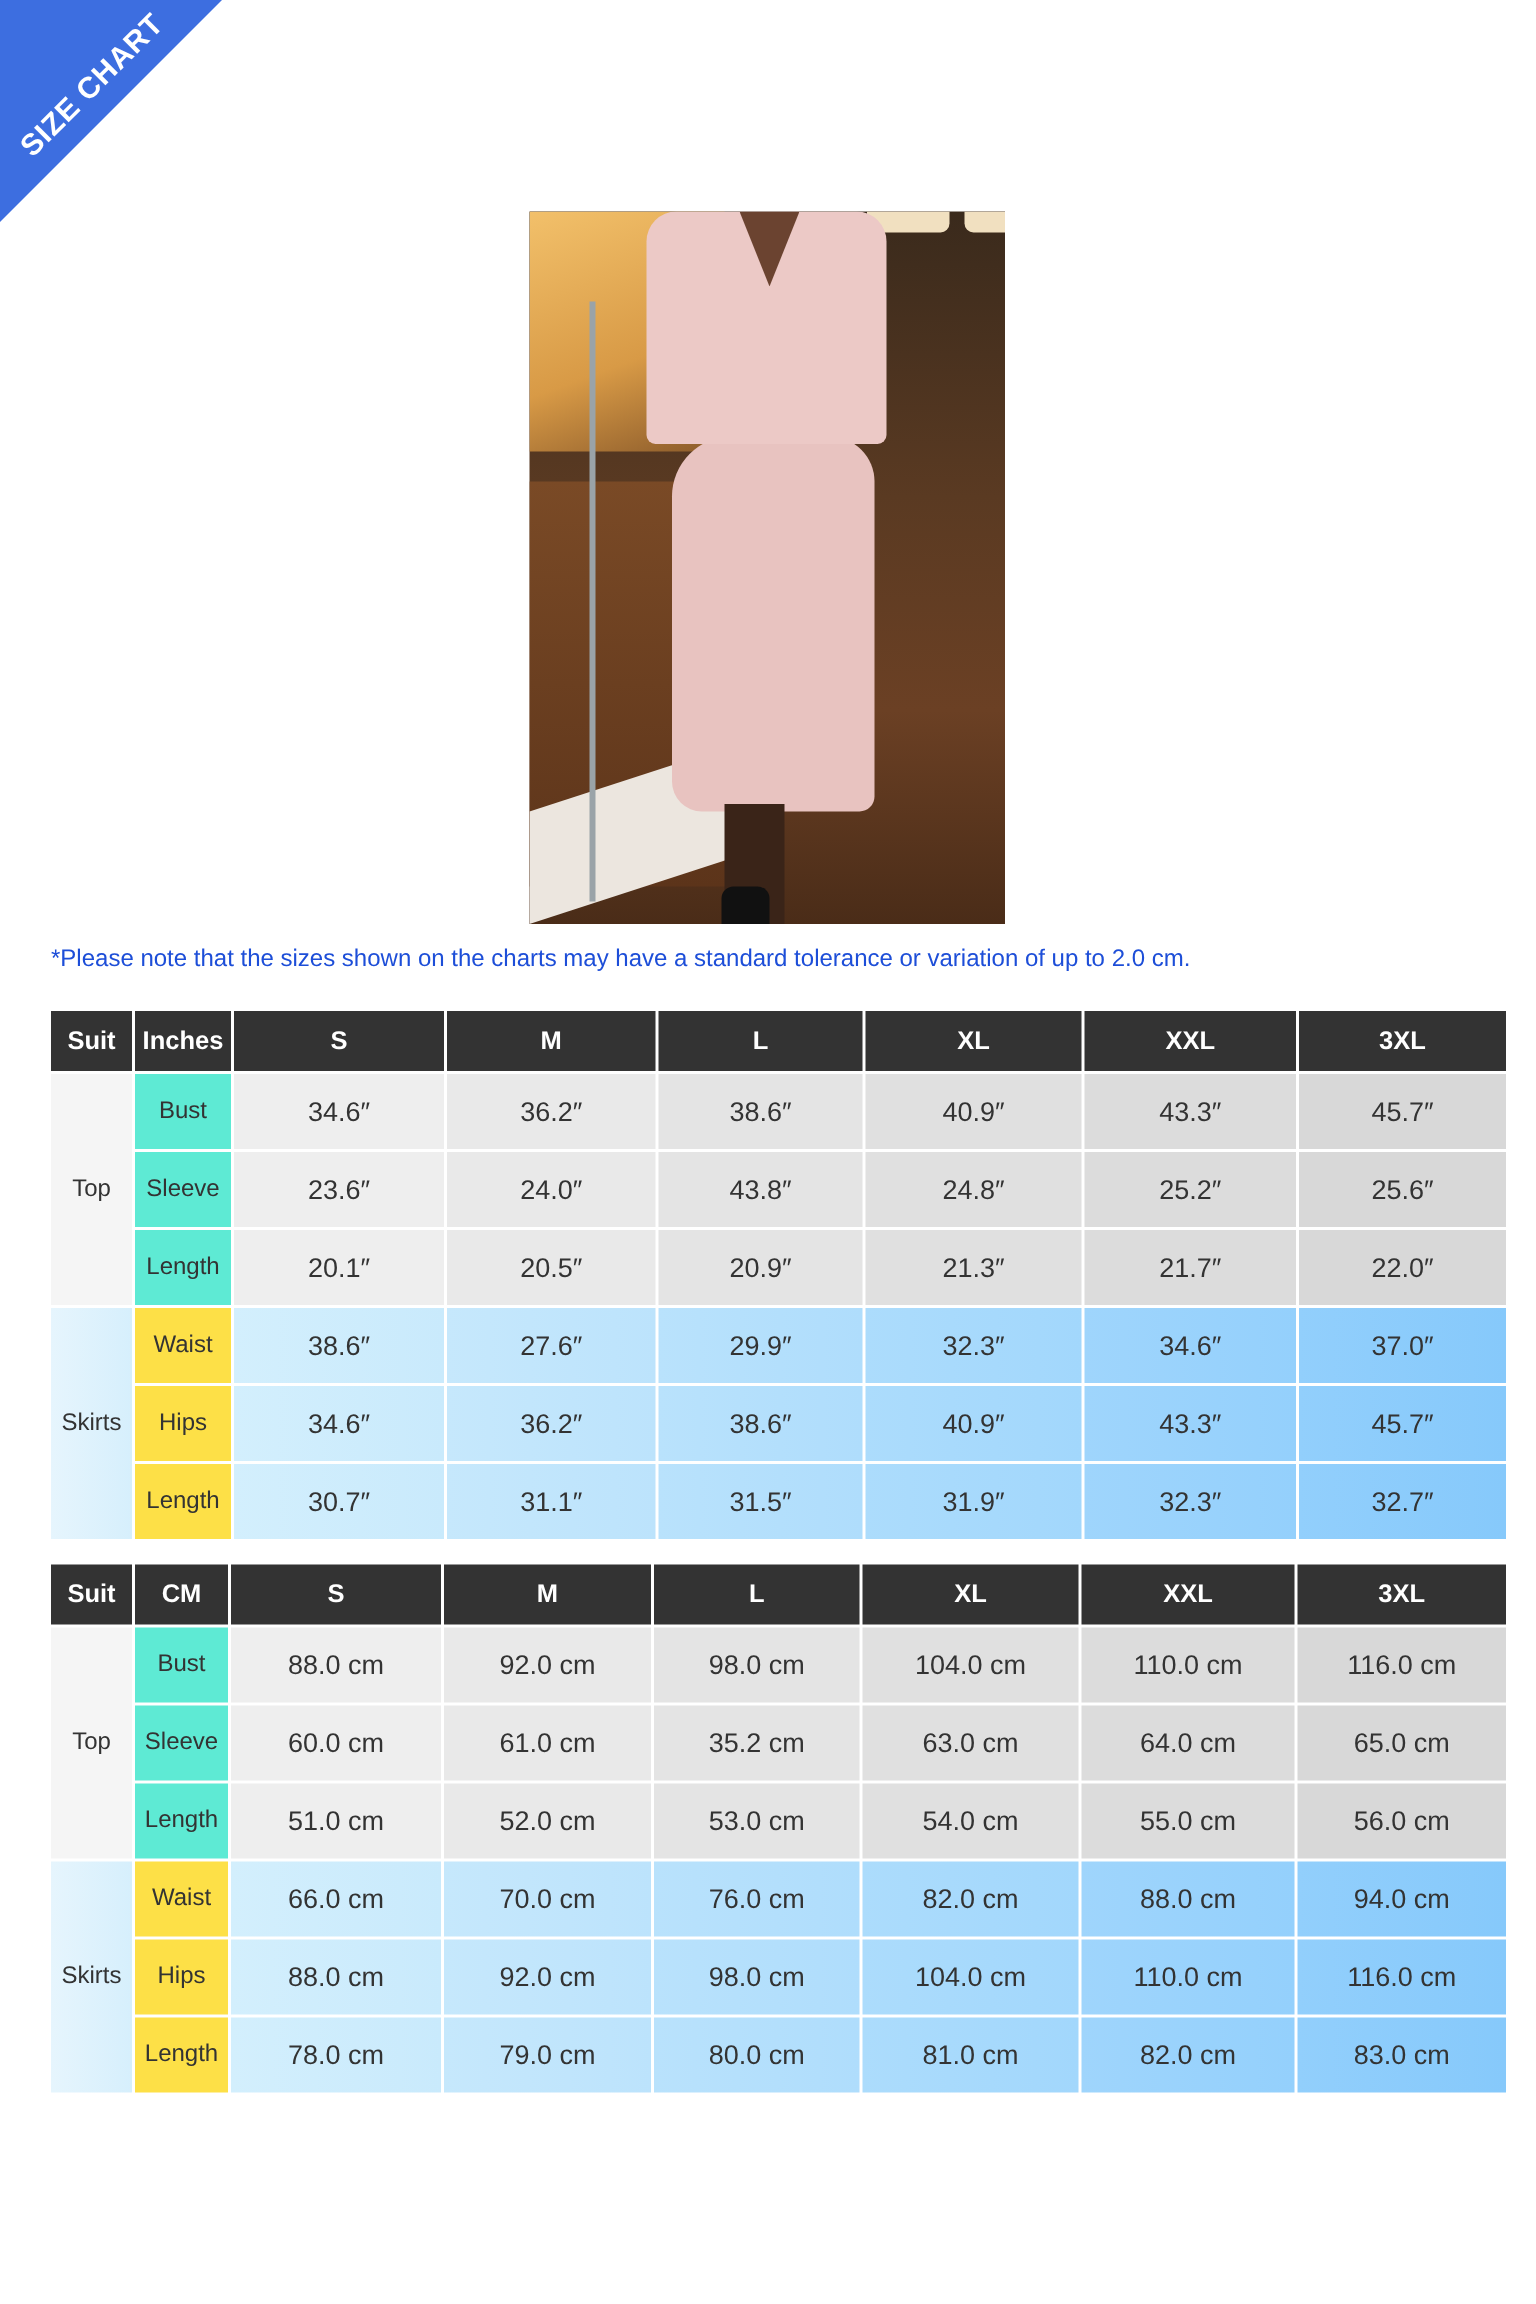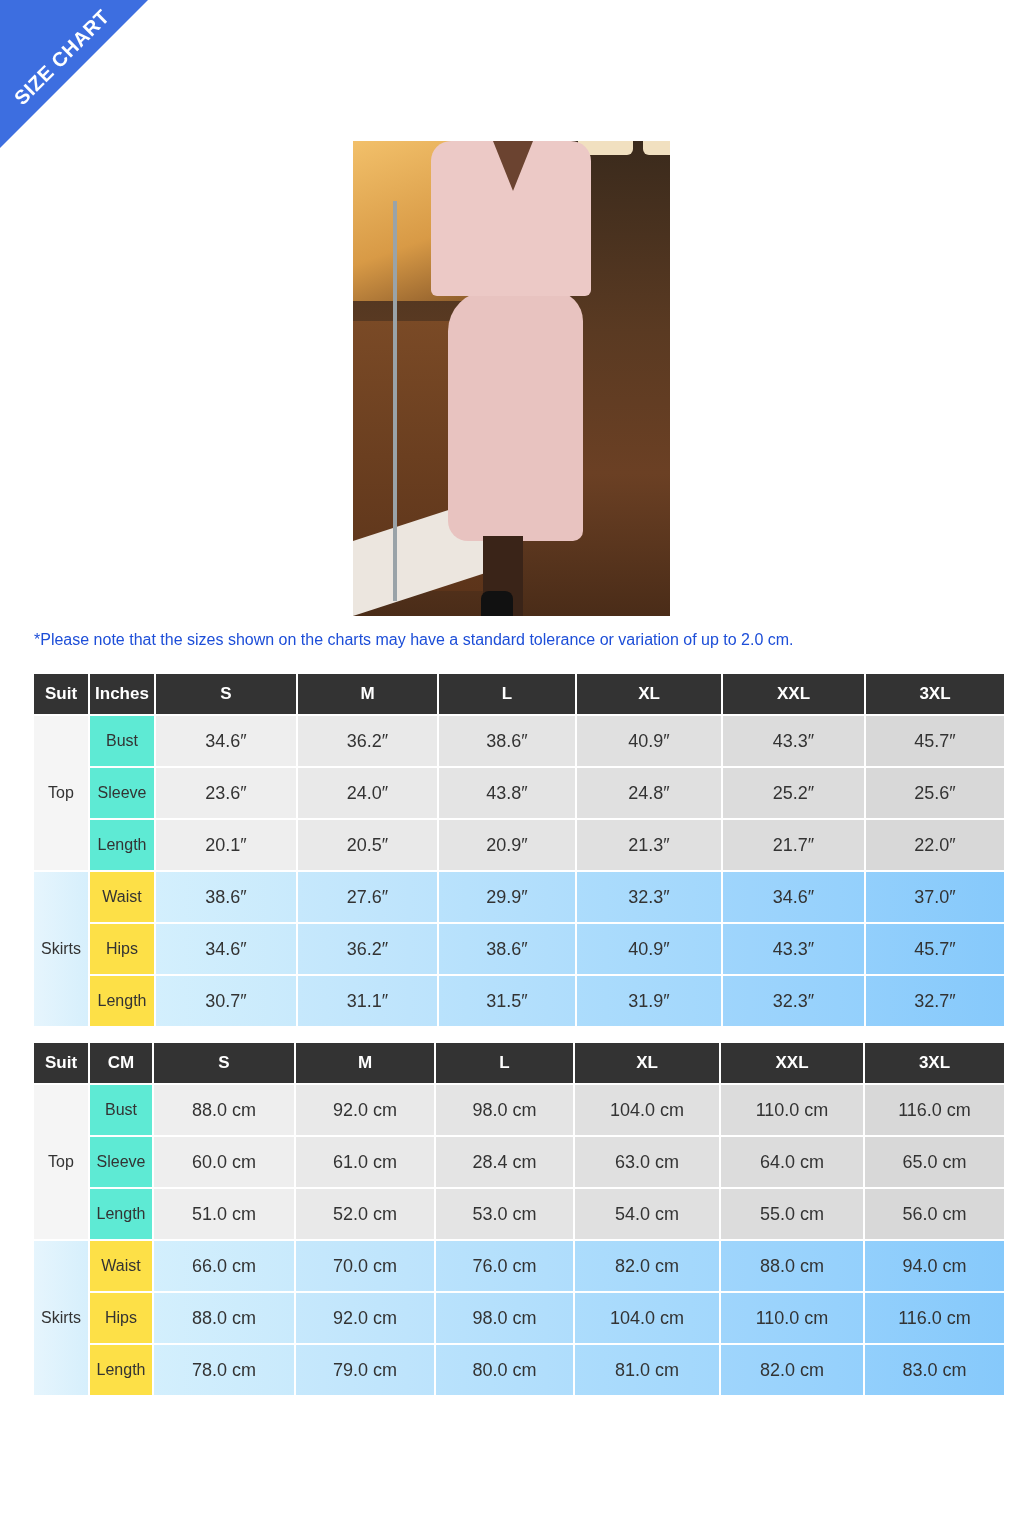--- a/index.html
+++ b/index.html
@@ -237,21 +237,21 @@
       <td class="c1">92.0 cm</td>
       <td class="c2">98.0 cm</td>
       <td class="c3">104.0 cm</td>
       <td class="c4">110.0 cm</td>
       <td class="c5">116.0 cm</td>
     </tr>
     <tr class="row-top">
       <td class="measure-label">Sleeve</td>
       <td class="c0">60.0 cm</td>
       <td class="c1">61.0 cm</td>
-      <td class="c2">28.4 cm</td>
+      <td class="c2">35.2 cm</td>
       <td class="c3">63.0 cm</td>
       <td class="c4">64.0 cm</td>
       <td class="c5">65.0 cm</td>
     </tr>
     <tr class="row-top">
       <td class="measure-label">Length</td>
       <td class="c0">51.0 cm</td>
       <td class="c1">52.0 cm</td>
       <td class="c2">53.0 cm</td>
       <td class="c3">54.0 cm</td>

